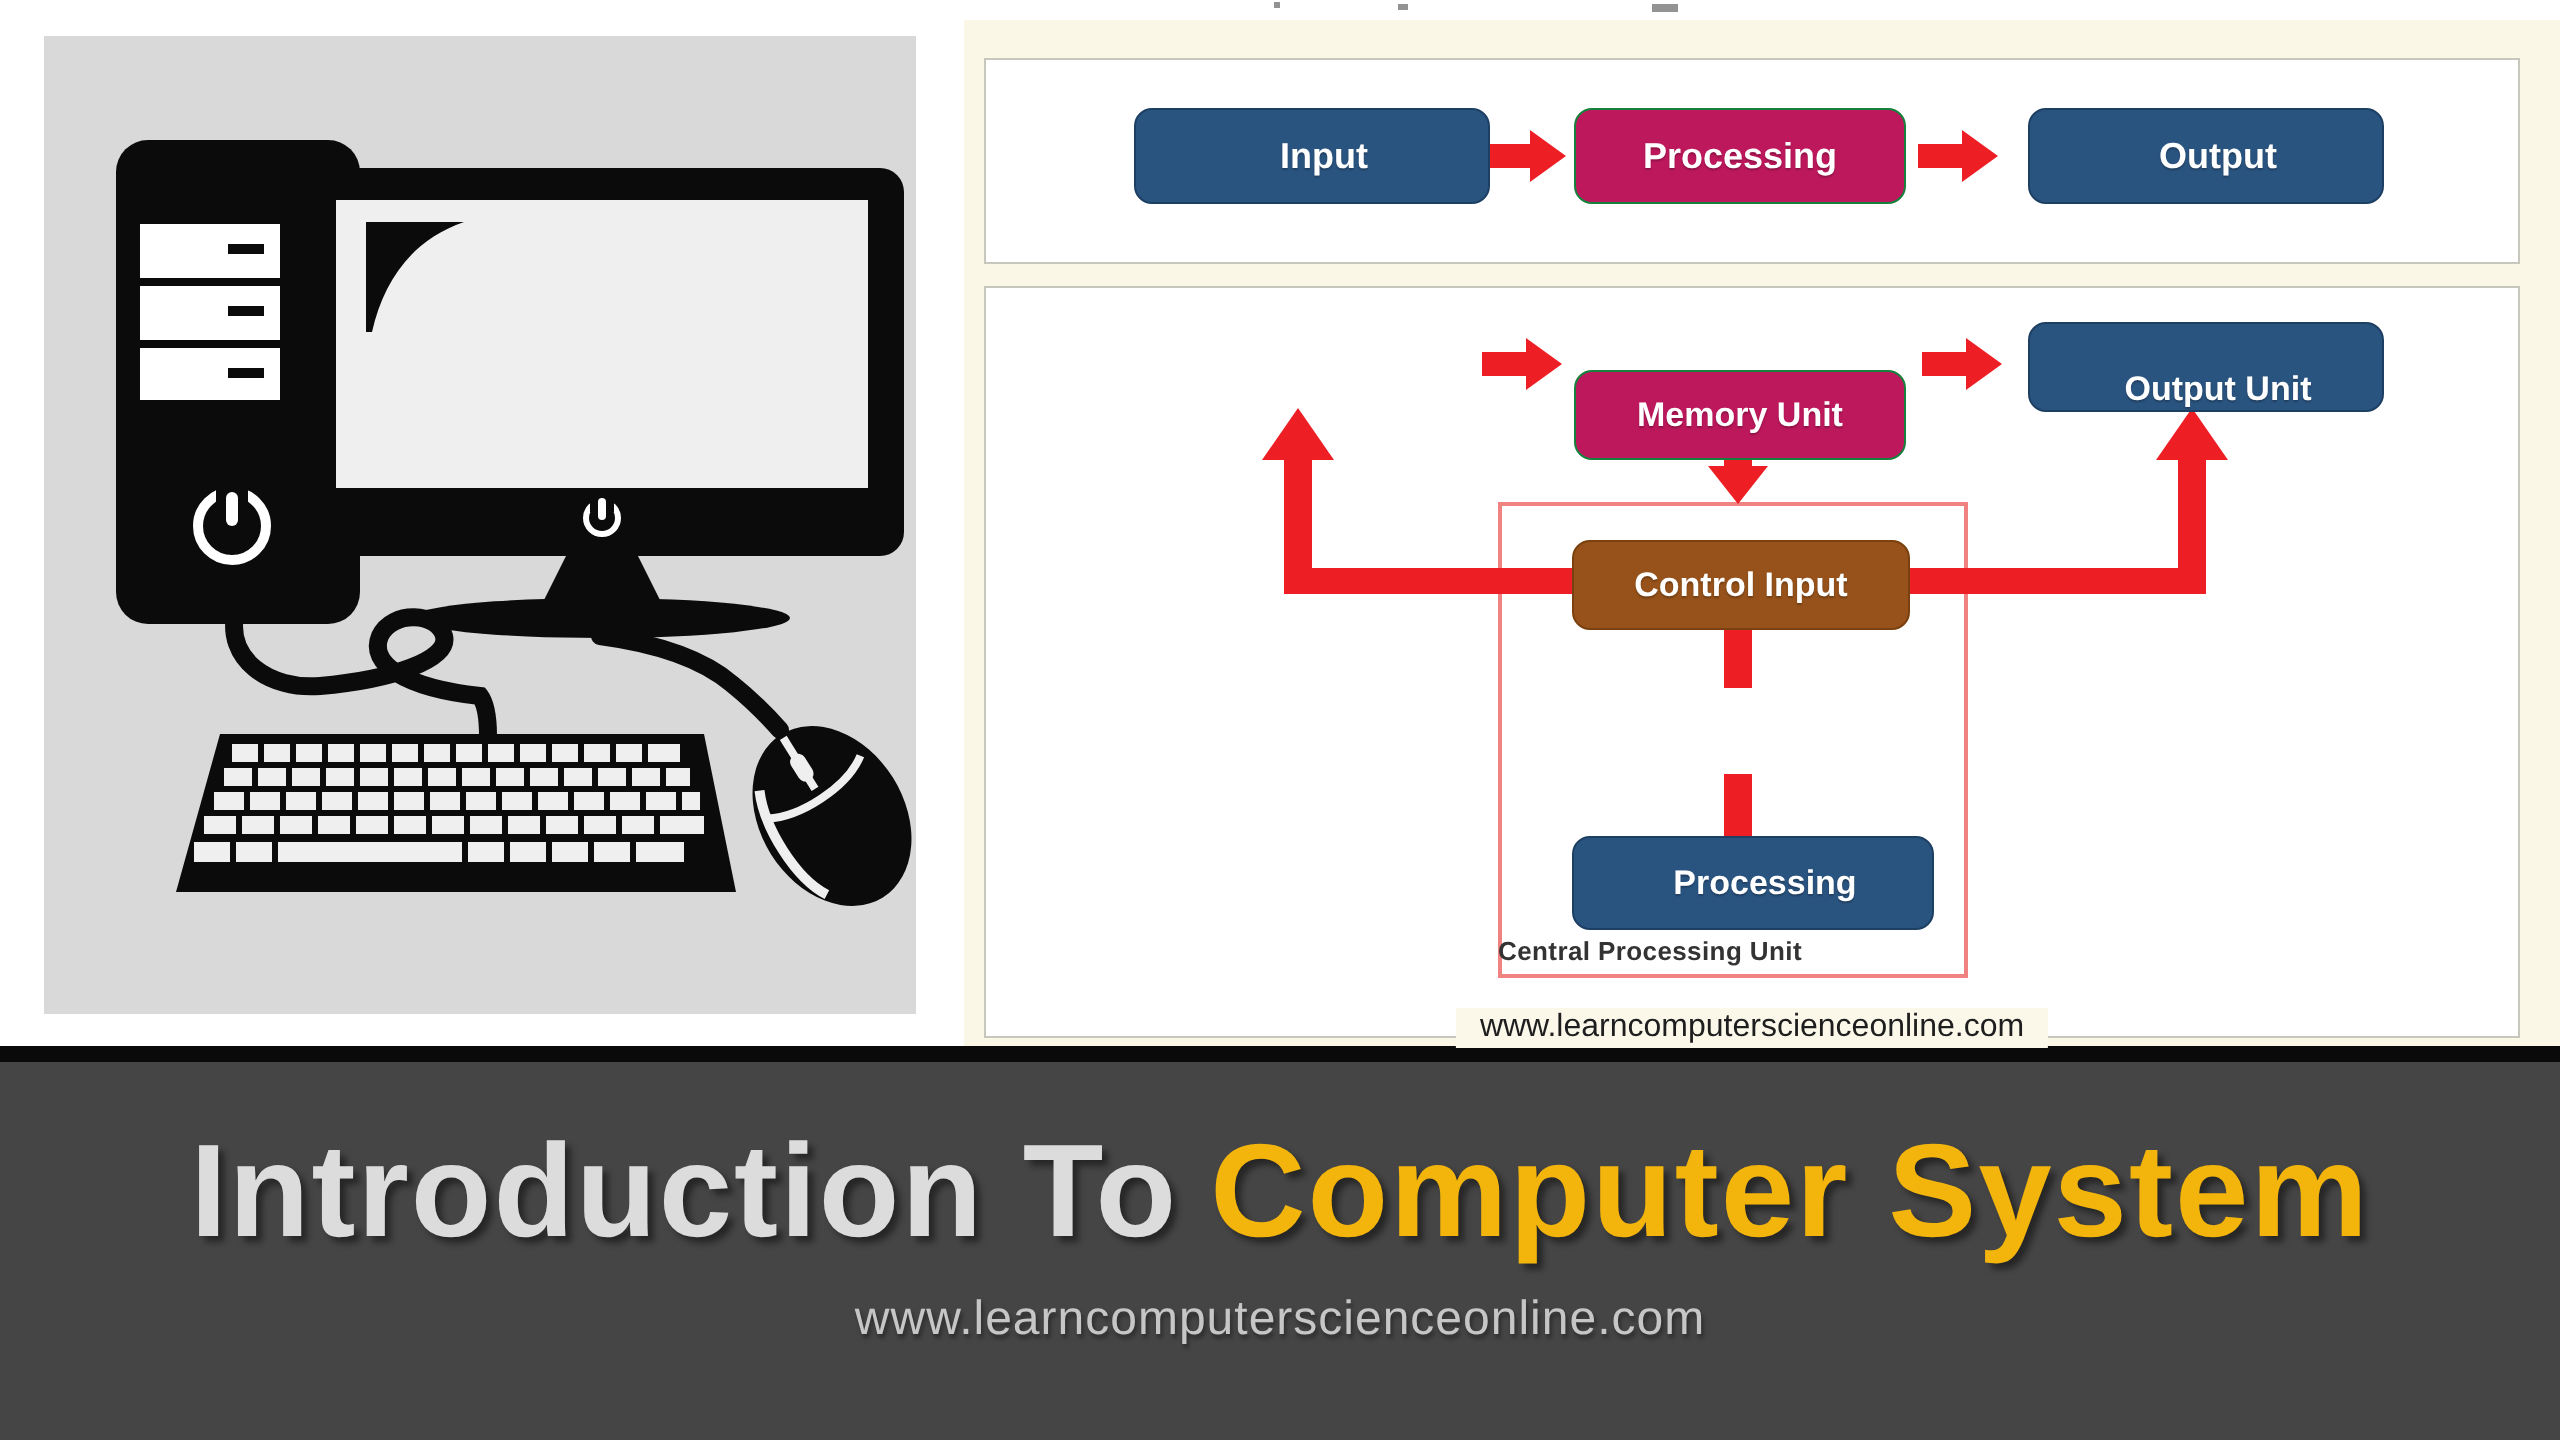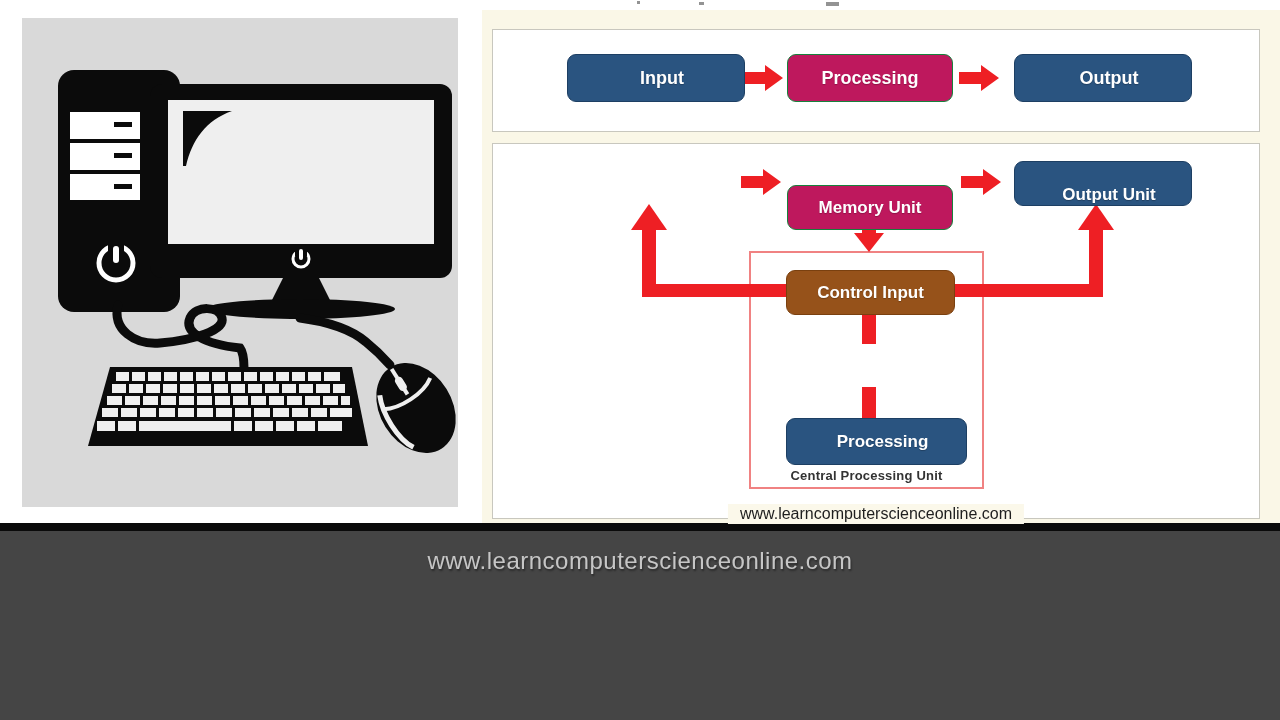--- a/index.html
+++ b/index.html
@@ -24,21 +24,21 @@
   .green{background:#be185d;border:1px solid #17813c;}
   .brown{background:#96521A;border:1px solid #7a400f;}
   .f18{font-size:18px;}
   .f17{font-size:17px;}
   .arrow-layer{position:absolute;left:0;top:0;z-index:2;}
   .cpu-outline{
     position:absolute;left:256px;top:107px;width:235px;height:238px;
     border:2px solid #F08282;background:transparent;z-index:1;box-sizing:border-box;
   }
   .cpu-caption{
-    position:absolute;left:256px;top:324px;width:235px;text-align:center;
+    position:absolute;left:256px;top:324px;width:235px;text-align:left;
     font-size:13px;font-weight:bold;color:#333333;z-index:4;letter-spacing:.2px;
   }
   .watermark{
     position:absolute;left:50%;top:360px;transform:translateX(-50%);
     background:#FBF8EA;padding:1px 12px;font-size:16px;color:#1E1E1E;
     white-space:nowrap;z-index:5;
   }
   
   .banner{
     position:absolute;left:0;top:523px;width:1280px;height:197px;
@@ -223,16 +223,17 @@
         <span>Control Input</span>
       </div>
     <div class="box blue f17" style="left:293px;top:274px;width:167px;height:45px;">
         <span>Processing</span>
       </div>
     <div class="cpu-caption">Central Processing  Unit</div>
     <div class="watermark">www.learncomputerscienceonline.com</div>
   </div>
 
   <div class="banner">
+    <div class="banner-title"><span class="title-white">Introduction To</span><span class="title-orange">Computer System</span></div>
     <div class="banner-url">www.learncomputerscienceonline.com</div>
   </div>
 
 </div>
 
 </body></html>

